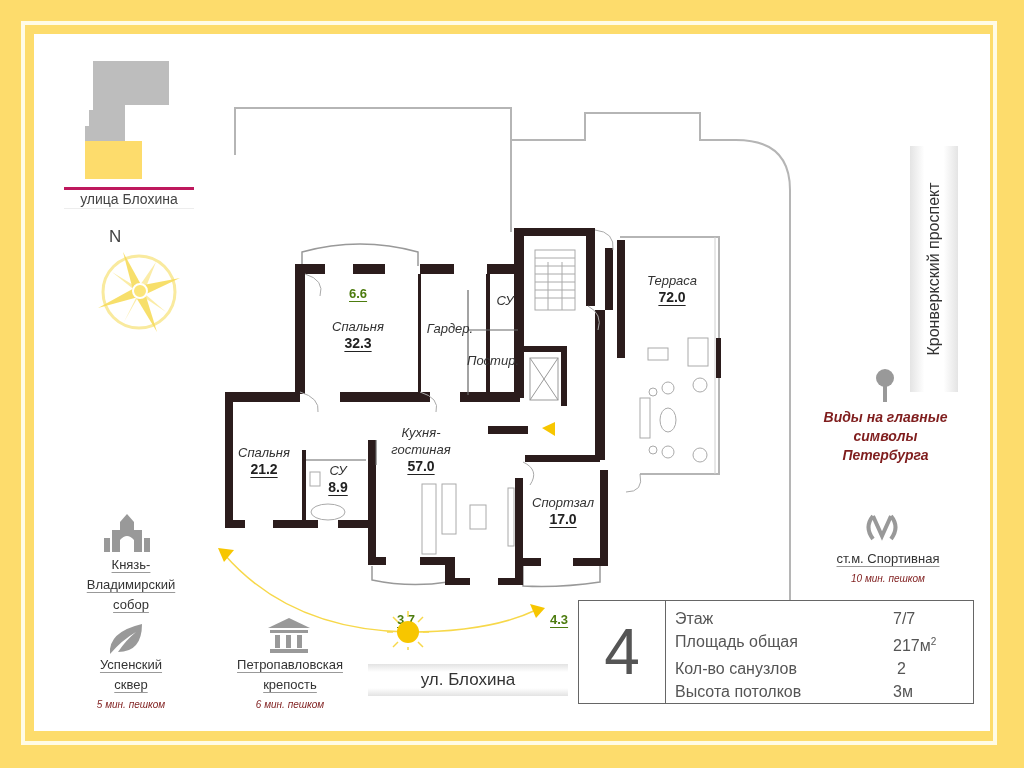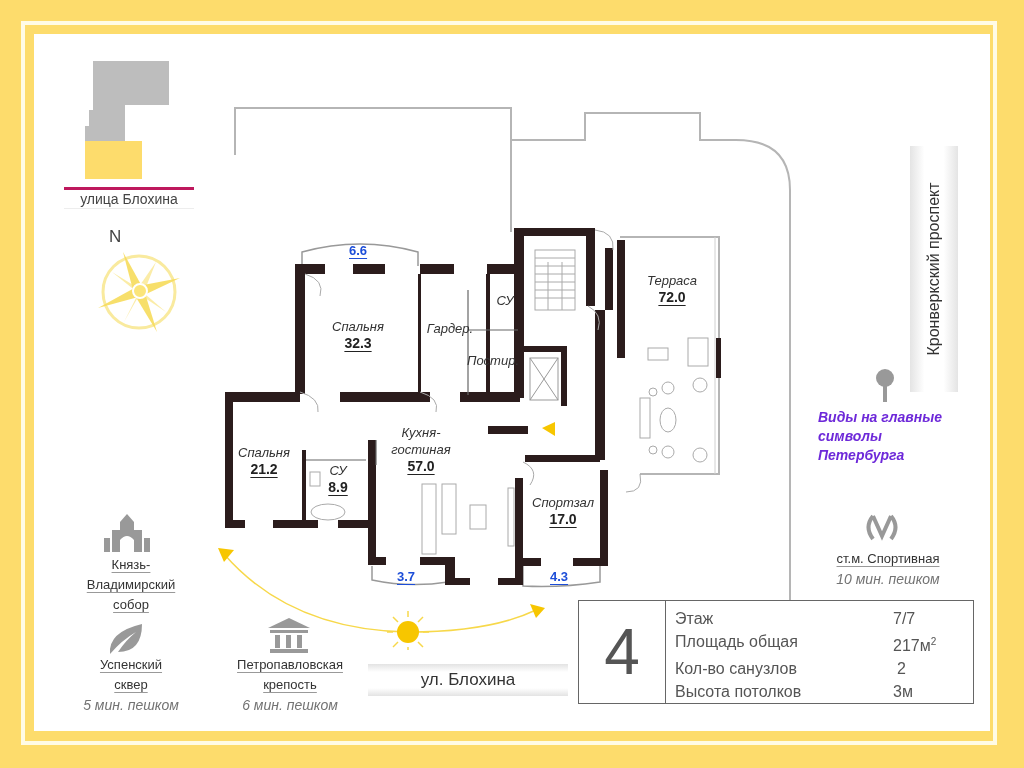--- a/index.html
+++ b/index.html
@@ -5,26 +5,26 @@
   html,body{margin:0;padding:0;}
   body{width:1024px;height:768px;position:relative;overflow:hidden;background:#fddc6c;font-family:"Liberation Sans","DejaVu Sans",sans-serif;color:#555;}
   .frame-line{position:absolute;left:21px;top:21px;width:976px;height:724px;border:4px solid #fffbe6;box-sizing:border-box;}
   .content{position:absolute;left:34px;top:34px;width:956px;height:697px;background:#fff;}
   .abs{position:absolute;}
   .title{left:0;width:1024px;top:58px;text-align:center;font-size:19px;line-height:26px;color:#4d4d4d;}
   .mini-label{left:64px;top:187px;width:130px;font-size:14px;color:#444;text-align:center;border-top:3px solid #be185d;border-bottom:1px solid #ededed;padding:1px 0;}
   .north{left:109px;top:227px;font-size:17px;color:#444;}
   .room{font-style:italic;font-size:13px;color:#333;text-align:center;line-height:17px;}
   .area{font-size:14px;color:#222;text-decoration:underline;text-underline-offset:3px;font-weight:bold;display:block;font-style:normal;}
-  .balc{font-size:13px;color:#1d4ed8;font-weight:bold;text-decoration:underline;text-underline-offset:3px;}
+  .balc{font-size:13px;color:#4d7c0f;font-weight:bold;text-decoration:underline;text-underline-offset:3px;margin-top:43px;}
   .street-v{left:910px;top:146px;width:48px;height:246px;background:linear-gradient(90deg,#e4e4e4,#fff 30%,#fff 70%,#e4e4e4);}
   .street-v span{position:absolute;left:50%;top:50%;transform:translate(-50%,-50%) rotate(-90deg);white-space:nowrap;font-size:16px;color:#333;}
-  .views{left:818px;top:408px;width:135px;font-style:italic;font-weight:bold;font-size:14px;line-height:19px;color:#6d28d9;}
+  .views{left:818px;top:408px;width:135px;text-align:center;font-style:italic;font-weight:bold;font-size:14px;line-height:19px;color:#7f1d1d;}
   .poi-title{text-align:center;font-size:13px;color:#333;text-decoration:underline;text-decoration-color:#999;text-underline-offset:3px;line-height:20px;}
-  .poi-time{text-align:center;font-size:14px;font-style:italic;color:#737373;line-height:20px;}
+  .poi-time{text-align:center;font-size:10px;font-style:italic;color:#7f1d1d;line-height:20px;}
   .street-h{left:368px;top:664px;width:200px;height:32px;background:linear-gradient(180deg,#e3e3e3 0,#fff 25%,#fff 75%,#e3e3e3 100%);text-align:center;line-height:32px;font-size:17px;color:#333;}
   .info{left:578px;top:600px;width:396px;height:104px;border:1px solid #666;box-sizing:border-box;}
   .info .num{position:absolute;left:0;top:0;width:86px;height:102px;border-right:1px solid #666;font-size:64px;font-weight:300;color:#555;text-align:center;line-height:102px;}
   .info .rows{position:absolute;left:96px;top:6px;width:290px;}
   .info .row{display:flex;justify-content:space-between;font-size:16px;color:#555;line-height:23px;}
   .info .row .v{width:72px;text-align:left;}
   sup{font-size:10px;}
 </style>
 </head>
 <body>

